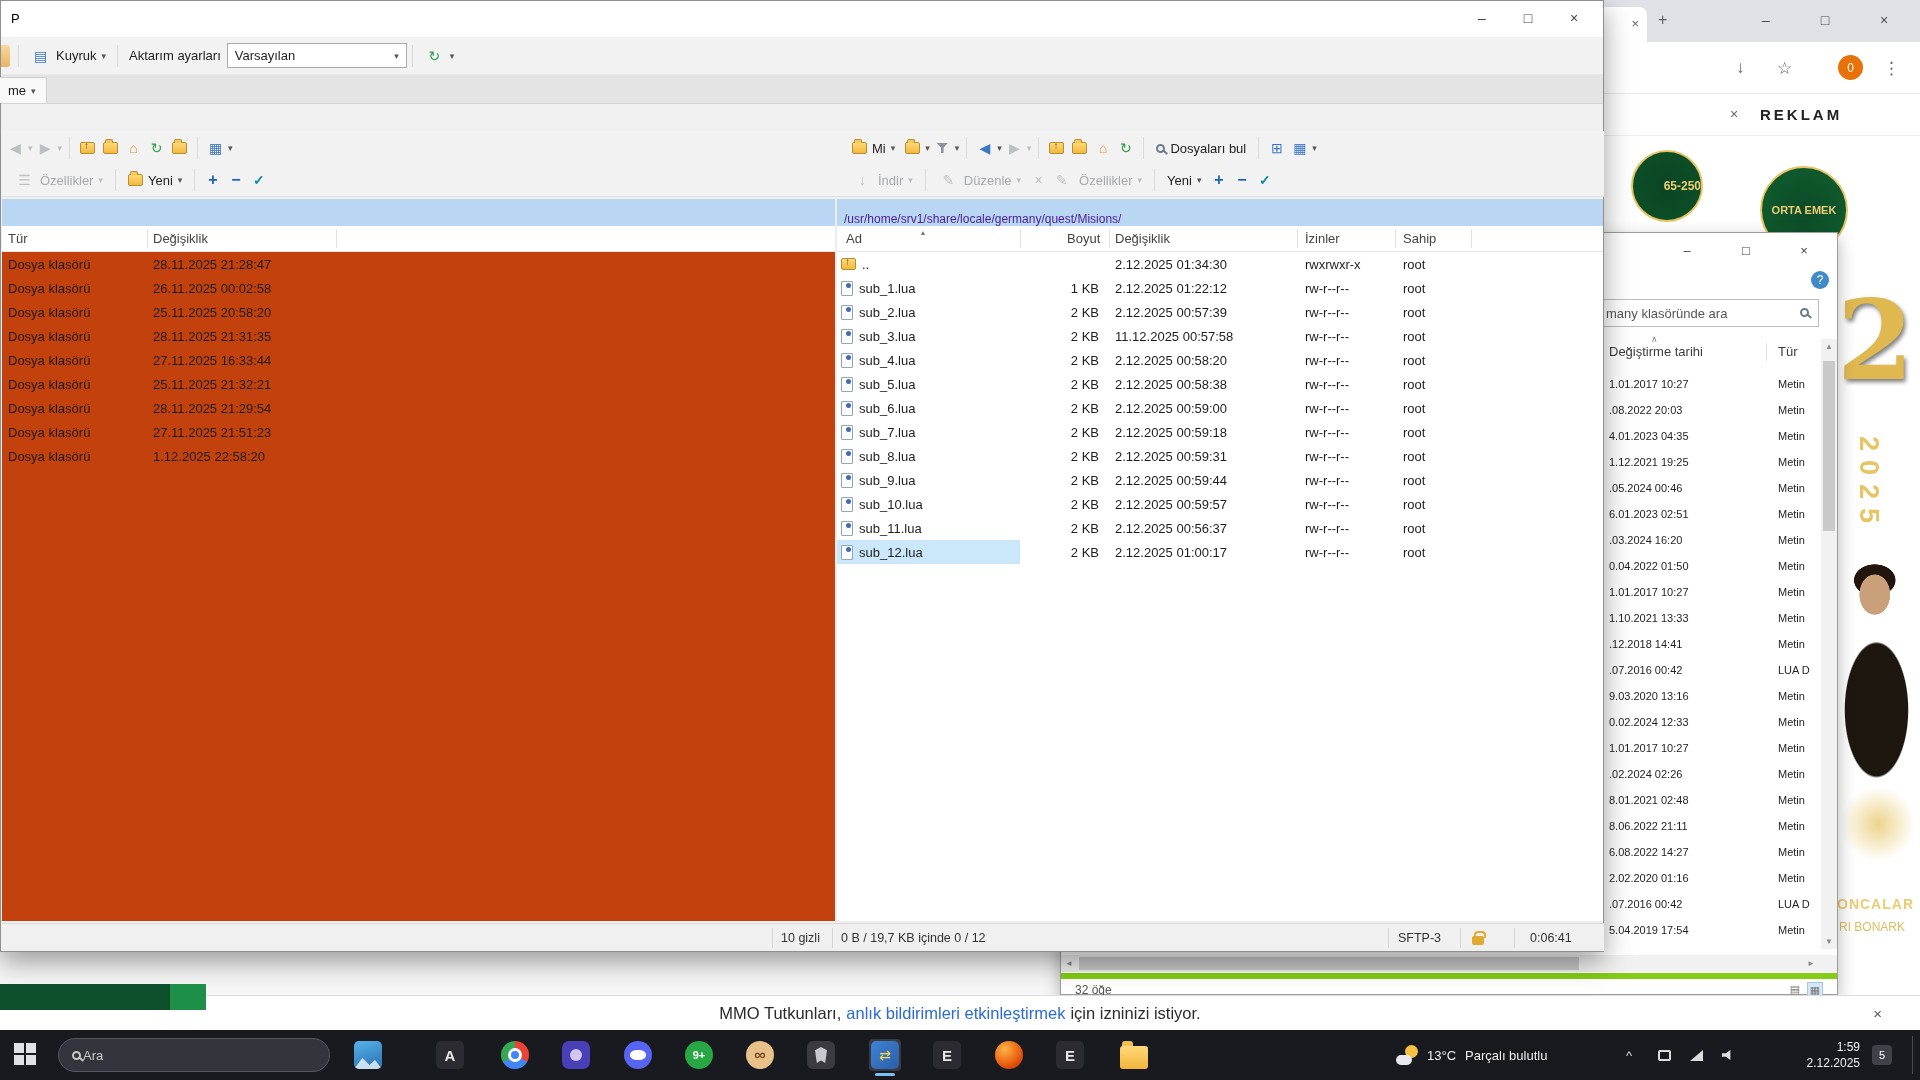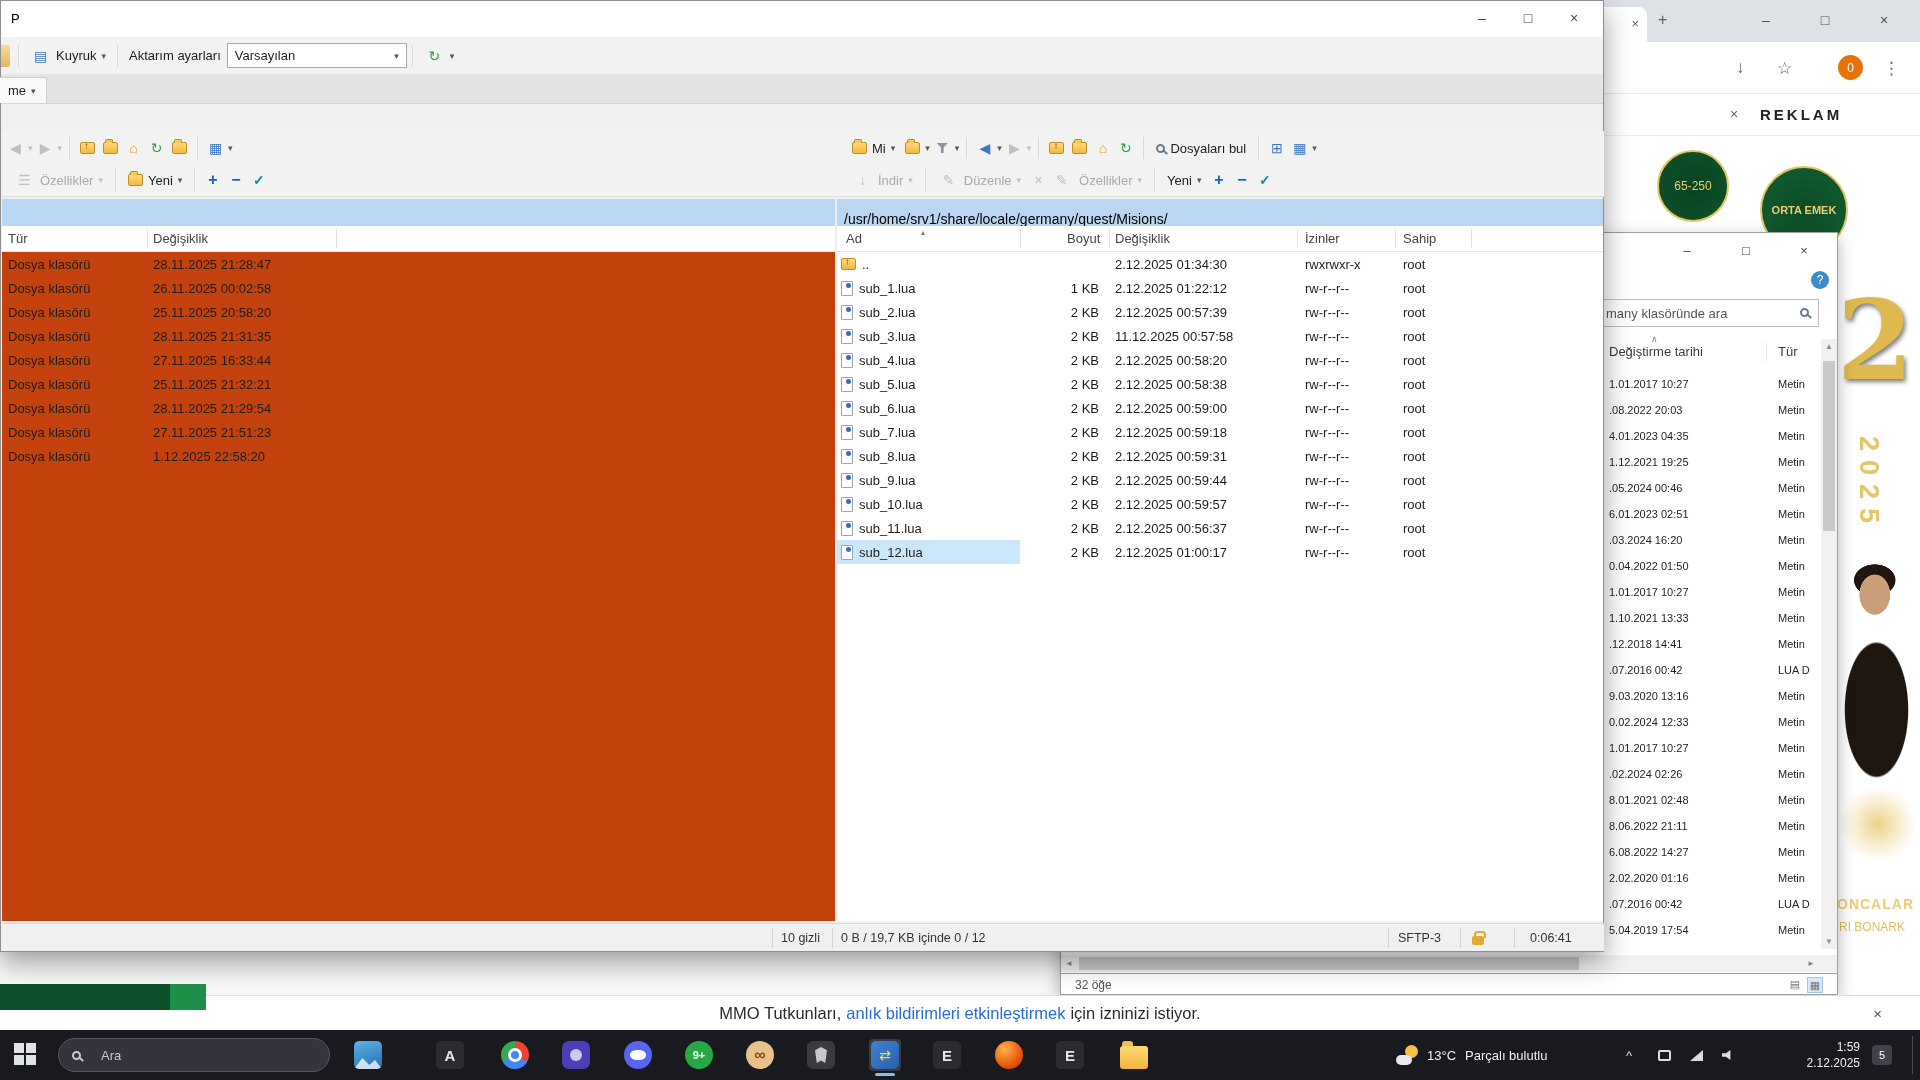--- a/index.html
+++ b/index.html
@@ -18,21 +18,21 @@
   .b-cap{position:absolute;top:6px;width:30px;height:28px;text-align:center;line-height:28px;color:#4a4d52;font-size:14px}
   .b-tools{position:relative;height:52px;background:#fff;border-bottom:1px solid #e8e8e8}
   .b-ico{position:absolute;top:16px;font-size:17px;color:#5f6368}
   .b-profile{position:absolute;left:243px;top:13px;width:25px;height:25px;border-radius:50%;background:#e8710a;color:#fff;font-size:12px;display:flex;align-items:center;justify-content:center}
   .b-reklam{position:relative;height:42px;background:#fff;border-bottom:1px solid #eee}
   .rek-x{position:absolute;left:135px;top:12px;color:#666;font-size:14px}
   .rek-t{position:absolute;left:165px;top:12px;font-size:15px;font-weight:bold;letter-spacing:3px;color:#222}
   .b-ad{position:absolute;left:0;top:136px;width:325px;height:864px;background:
      radial-gradient(circle at 60% 12%, rgba(230,195,92,.25), transparent 40%),
      linear-gradient(140deg,#0d5229 0%,#15713a 45%,#093privacy 0) , linear-gradient(140deg,#0d5229 0%,#15713a 45%,#093d20 100%);overflow:hidden}
-  .ad-c1{position:absolute;left:62px;top:14px;width:72px;height:72px;border:2px solid #e7c565;border-radius:50%;background:radial-gradient(circle,#0a4423,#0d5229);display:flex;align-items:center;justify-content:center;color:#eccd74;font-size:12px;font-weight:normal}
+  .ad-c1{position:absolute;left:36px;top:14px;width:72px;height:72px;border:2px solid #e7c565;border-radius:50%;background:radial-gradient(circle,#0a4423,#0d5229);display:flex;align-items:center;justify-content:flex-end;color:#eccd74;font-size:12px;font-weight:bold}
   .ad-c2{position:absolute;left:165px;top:30px;width:88px;height:88px;border:2px solid #e7c565;border-radius:50%;background:radial-gradient(circle,#0b4a26,#126030);display:flex;align-items:center;justify-content:center;color:#eccd74;font-size:11px;font-weight:bold;text-align:center}
   .ad-big2{position:absolute;left:242px;top:140px;font-family:"DejaVu Serif",serif;font-size:110px;font-weight:bold;color:#dfb84f;text-shadow:2px 3px 4px rgba(0,0,0,.5)}
   .ad-year{position:absolute;left:258px;top:300px;writing-mode:vertical-rl;letter-spacing:9px;font-size:27px;font-weight:bold;color:#e7c565}
   .ad-fig{position:absolute;left:238px;top:425px;width:87px;height:240px;background:
      radial-gradient(ellipse 26px 34px at 48% 14%, #caa07a 58%, transparent 60%),
      radial-gradient(ellipse 34px 26px at 48% 8%, #22150d 60%, transparent 62%),
      radial-gradient(ellipse 52px 110px at 50% 62%, #1d1710 60%, transparent 62%)}
   .ad-orn{position:absolute;left:245px;top:650px;width:76px;height:76px;background:radial-gradient(circle, rgba(231,197,101,.75), transparent 70%)}
   .ad-cap1{position:absolute;left:242px;top:760px;color:#eccd74;font-size:14px;font-weight:bold;letter-spacing:1px}
   .ad-cap2{position:absolute;left:244px;top:784px;color:#e0bd62;font-size:12px}
@@ -55,21 +55,21 @@
   .xt{flex:1;overflow:hidden}
   .x-vsb{position:absolute;left:760px;top:106px;width:16px;height:610px;background:#f1f1f1;color:#8a8a8a;font-size:8px}
   .x-vsb .up{position:absolute;top:3px;left:4px}
   .x-vsb .dn{position:absolute;bottom:3px;left:4px}
   .x-vsb .thumb{position:absolute;left:2px;top:22px;width:12px;height:170px;background:#c9c9c9}
   .x-hsb{position:absolute;left:0;top:722px;width:760px;height:17px;background:#f1f1f1;color:#8a8a8a;font-size:8px}
   .x-hsb .lf{position:absolute;left:4px;top:4px}
   .x-hsb .rt{position:absolute;right:6px;top:4px}
   .x-hsb .thumb{position:absolute;left:18px;top:2px;width:500px;height:13px;background:#c9c9c9}
   .x-corner{position:absolute;left:760px;top:722px;width:16px;height:17px;background:#f1f1f1}
-  .x-status{position:absolute;left:0;top:740px;right:0;height:22px;border-top:1px solid #84cc16;font-size:12px;color:#555}
+  .x-status{position:absolute;left:0;top:740px;right:0;height:22px;border-top:6px solid #84cc16;font-size:12px;color:#555}
   .x-count{position:absolute;left:14px;top:4px}
   .tgl{position:absolute;top:3px;width:16px;height:16px;color:#777;font-size:11px;text-align:center;line-height:15px}
   .tgl.active{background:#d6e8f7;border:1px solid #9fc7e8}
 
   
   #winscp{position:absolute;left:0;top:0;width:1604px;height:952px;background:#f0f0f0;border:1px solid #8f8f8f;z-index:30;box-shadow:0 10px 26px rgba(0,0,0,.38)}
   .ws-title{position:relative;height:36px;background:#fff}
   .ws-title-text{position:absolute;left:10px;top:10px;font-size:13px;color:#000}
   .capbtns{position:absolute;right:6px;top:0;display:flex}
   .cap{width:46px;height:34px;display:flex;align-items:center;justify-content:center;font-size:14px;color:#444}
@@ -94,21 +94,21 @@
   .chk{color:#0e8e9e;font-weight:bold;font-size:14px}
   .funnel{width:11px;height:10px;background:#8a949e;clip-path:polygon(0 0,100% 0,62% 45%,62% 100%,38% 100%,38% 45%)}
   .tbl{font-size:13px;color:#222;display:flex;align-items:center;gap:5px;padding:2px 5px}
   .tbl.off{color:#a6a9ad}
   .fold{width:15px;height:12px;background:linear-gradient(#ffd978,#f3b93f);border:1px solid #b98f2e;border-radius:2px;position:relative;flex:none}
   .fold::before{content:"";position:absolute;top:-4px;left:1px;width:6px;height:3px;background:#f5c95f;border:1px solid #b98f2e;border-bottom:none;border-radius:2px 2px 0 0}
   .foldup{width:15px;height:12px;background:linear-gradient(#ffd978,#f3b93f);border:1px solid #b98f2e;border-radius:2px;position:relative;flex:none}
   .foldup::after{content:"↑";position:absolute;left:3px;top:-3px;font-size:10px;color:#5a4a14;font-weight:bold}
   .lua{width:12px;height:15px;background:#fff;border:1px solid #8fa6bd;border-radius:1px;position:relative;flex:none}
   .lua::after{content:"";position:absolute;right:1px;top:1px;width:5px;height:5px;background:#3d6db5;border-radius:50%}
-  .ws-addr{position:absolute;top:198px;height:39px;background:#b9d6f3;display:flex;align-items:center;font-size:14px;color:#000000}
+  .ws-addr{position:absolute;top:198px;height:39px;background:#b9d6f3;display:flex;align-items:center;font-size:12px;color:#4c1d95}
   .ws-addr.l{left:1px;width:833px}
   .ws-addr.r{left:836px;width:766px;padding-left:7px}
   .hdr{position:absolute;top:225px;height:26px;background:#fff;font-size:13px;color:#444;border-bottom:1px solid #e6e6e6}
   .hdr.l{left:1px;width:833px}
   .hdr.r{left:836px;width:766px}
   .hcell{position:absolute;top:5px}
   .cline{position:absolute;top:3px;width:1px;height:19px;background:#e2e2e2}
   .sort{font-size:8px;color:#777;position:absolute;top:2px}
   .llist{position:absolute;left:1px;top:251px;width:833px;height:669px;background:#c2410c;overflow:hidden}
   .rlist{position:absolute;left:836px;top:251px;width:766px;height:669px;background:#fff;overflow:hidden}
@@ -135,21 +135,21 @@
 
   
   #sliver{position:absolute;left:0;top:984px;width:206px;height:26px;z-index:45;display:flex}
   .sl1{width:170px;height:100%;background:#0d4f2a}
   .sl2{width:36px;height:100%;background:#1d8f49}
 
   
   #taskbar{position:absolute;left:0;top:1030px;width:1920px;height:50px;background:#191920;z-index:50;color:#eee}
   .ic-win{position:absolute;left:14px;top:13px;display:grid;grid-template-columns:10px 10px;grid-gap:2px}
   .ic-win div{width:10px;height:10px;background:#dfe3e8}
-  .tb-search{position:absolute;left:58px;top:8px;width:272px;height:34px;border-radius:17px;background:#33343c;border:1px solid #55565e;display:flex;align-items:center;gap:20px;padding:0 13px;color:#c9c9c9;font-size:13px}
+  .tb-search{position:absolute;left:58px;top:8px;width:272px;height:34px;border-radius:17px;background:#33343c;border:1px solid #55565e;display:flex;align-items:center;gap:2px;padding:0 13px;color:#c9c9c9;font-size:13px}
   .tb-search .magico{border-color:#c9c9c9}
   .tb-search .magico::after{background:#c9c9c9}
   .tk{position:absolute;top:9px;width:32px;height:32px;display:flex;align-items:center;justify-content:center}
   .tk.active{background:rgba(255,255,255,.14);border-radius:4px}
   .tk.active::after{content:"";position:absolute;bottom:-5px;left:6px;width:20px;height:3px;background:#7cc0f5;border-radius:2px}
   .ic-photos{width:28px;height:28px;border-radius:5px;background:linear-gradient(160deg,#57b3e8,#2a6fb0);position:relative;overflow:hidden}
   .ic-photos::after{content:"";position:absolute;bottom:0;left:0;width:100%;height:13px;background:rgba(255,255,255,.75);clip-path:polygon(0 100%,30% 15%,55% 70%,75% 30%,100% 100%)}
   .ic-dark{width:28px;height:28px;border-radius:5px;background:#2b2b31;color:#e8e8e8;display:flex;align-items:center;justify-content:center;font-size:15px;font-weight:bold}
   .gA::after{content:"A"}
   .gE::after{content:"E"}

